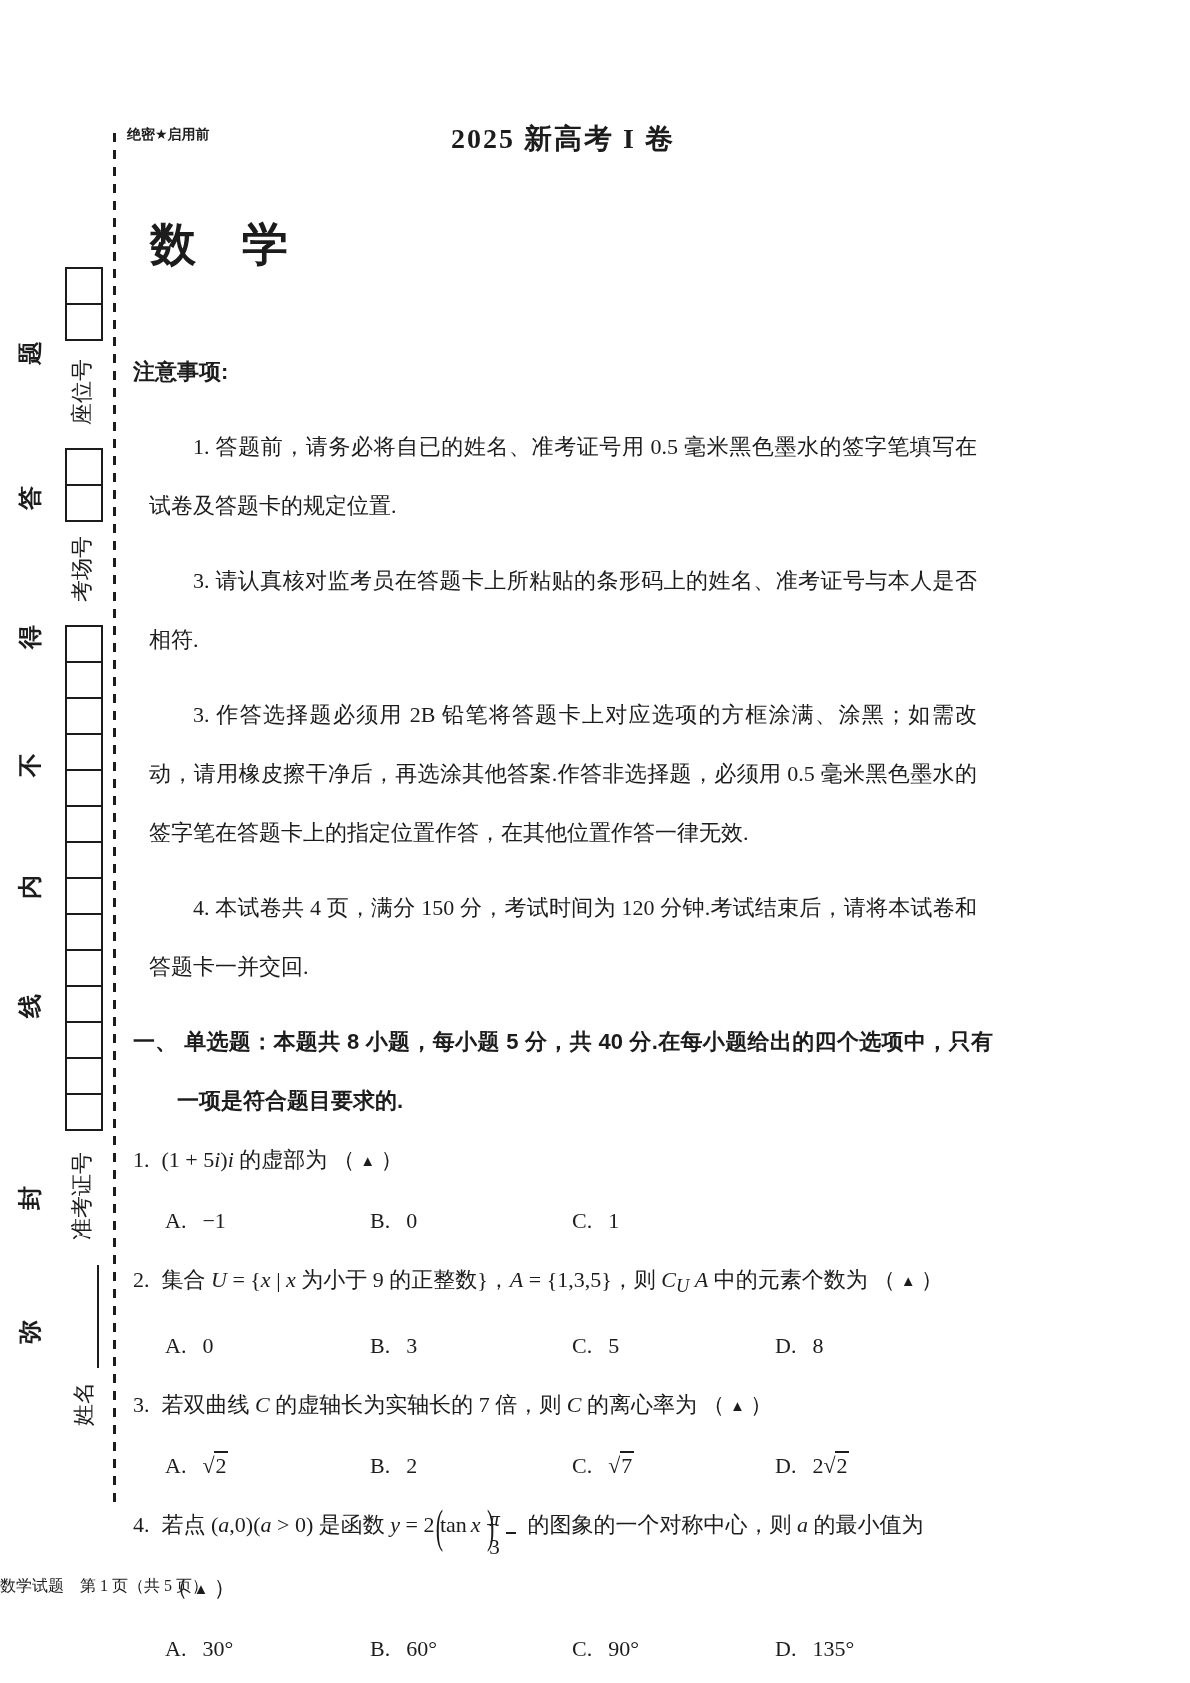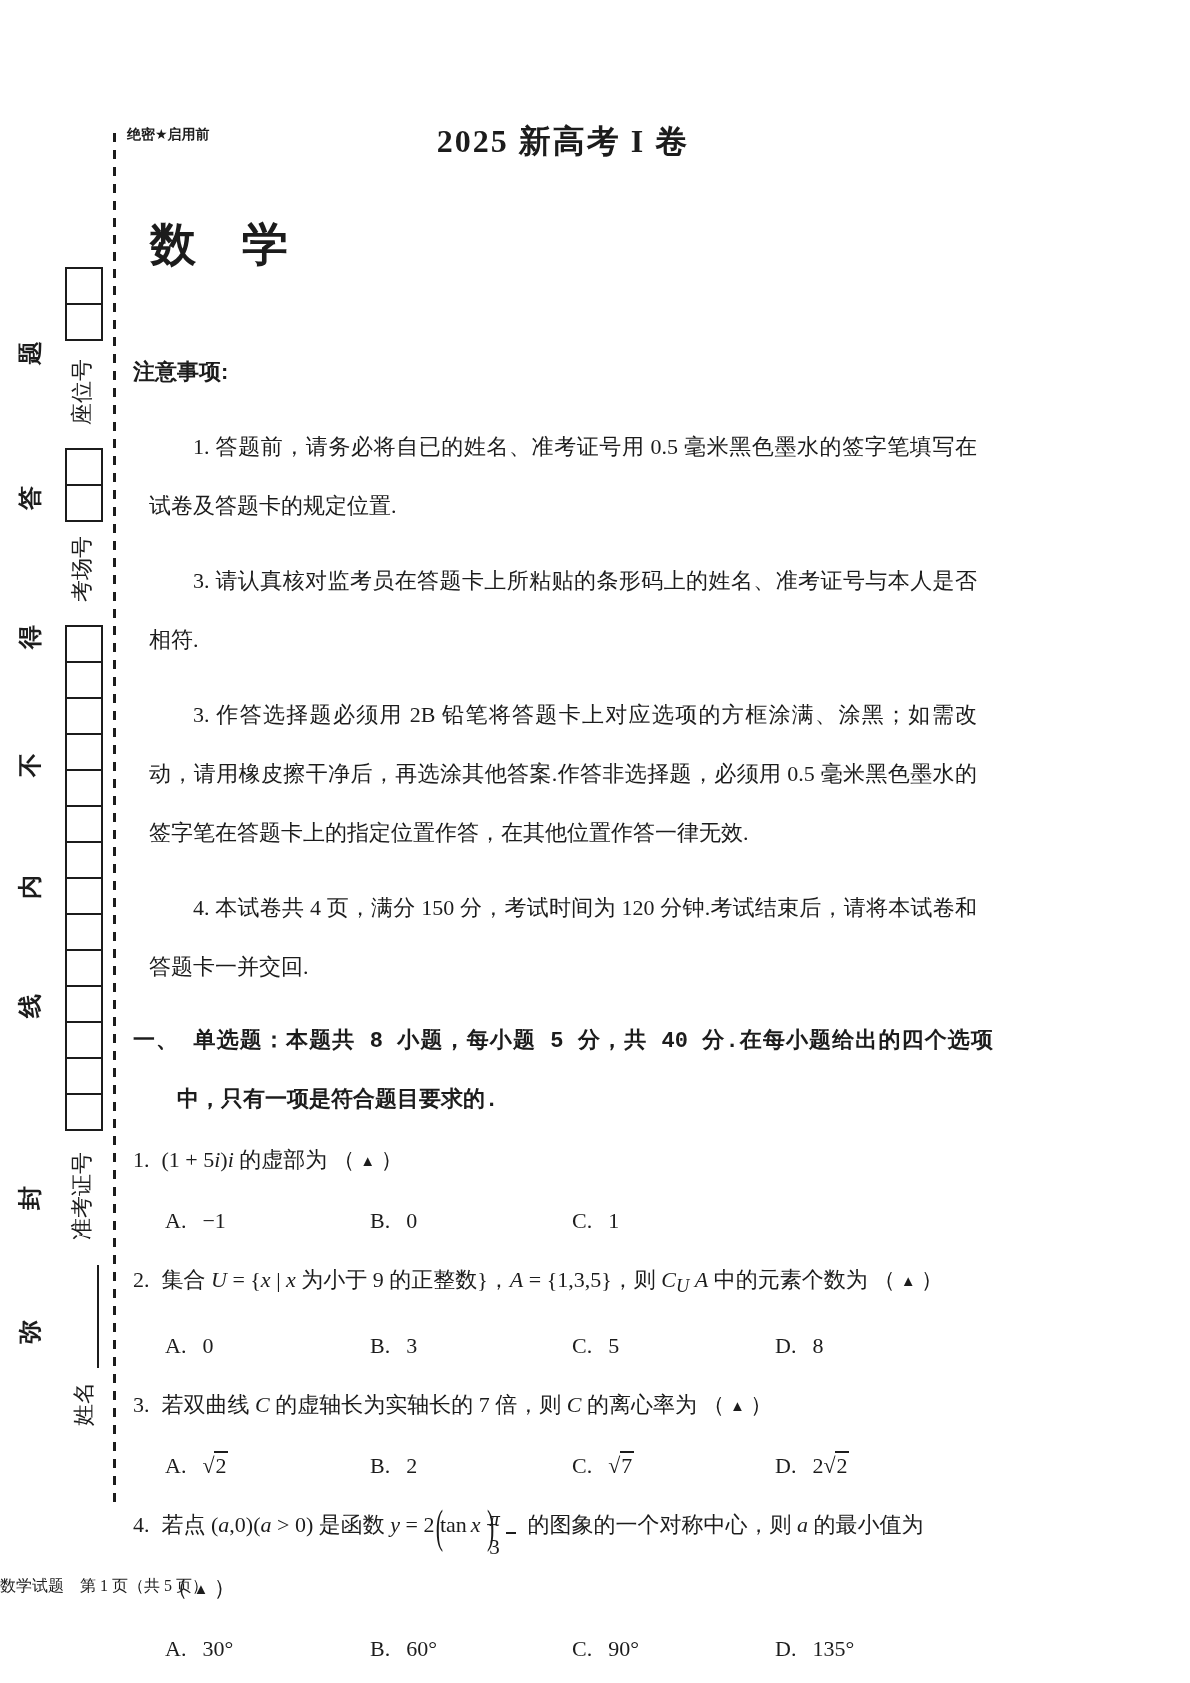--- a/index.html
+++ b/index.html
@@ -15,29 +15,29 @@
            transform:rotate(-90deg);white-space:nowrap;}
   .box-col{position:absolute;left:65px;width:38px;}
   .box{width:34px;height:34px;border:2px solid #1c1c1c;margin-top:-2px;background:#fff;}
   .box:first-child{margin-top:0;}
   .name-line{position:absolute;left:97px;width:2px;background:#1c1c1c;}
 
   
   .secrecy{position:absolute;left:127px;top:126px;font-family:"Liberation Sans","DejaVu Sans",sans-serif;
            font-weight:700;font-size:14px;}
   .exam-title{position:absolute;left:133px;top:120px;width:860px;text-align:center;
-              font-weight:700;font-size:32px;letter-spacing:2px;}
+              font-weight:700;font-size:28px;letter-spacing:2px;}
   .subject{position:absolute;left:150px;top:214px;width:860px;text-align:left;
            font-weight:700;font-size:46px;}
 
   
   .content{position:absolute;left:133px;top:342px;width:860px;line-height:59px;}
   .notice-title{font-family:"Liberation Sans","DejaVu Sans",sans-serif;font-weight:700;}
   .note{margin:16px;text-indent:2em;text-align:justify;}
-  .section-heading{font-family:Liberation Mono, monospace;font-weight:700;
+  .section-heading{font-family:Liberation Sans, sans-serif;font-weight:700;
                    padding-left:44px;text-indent:-44px;text-align:justify;}
   .q-stem{padding-left:33px;text-indent:-33px;}
   .q-num{margin-right:12px;}
   .opt-row{display:grid;grid-template-columns:205px 202px 203px 1fr;padding-left:32px;}
   .opt-label{margin-right:16px;}
   i{font-style:italic;}
 
   
   .tri{font-size:15px;vertical-align:1px;}
   .sqrt{white-space:nowrap;}

